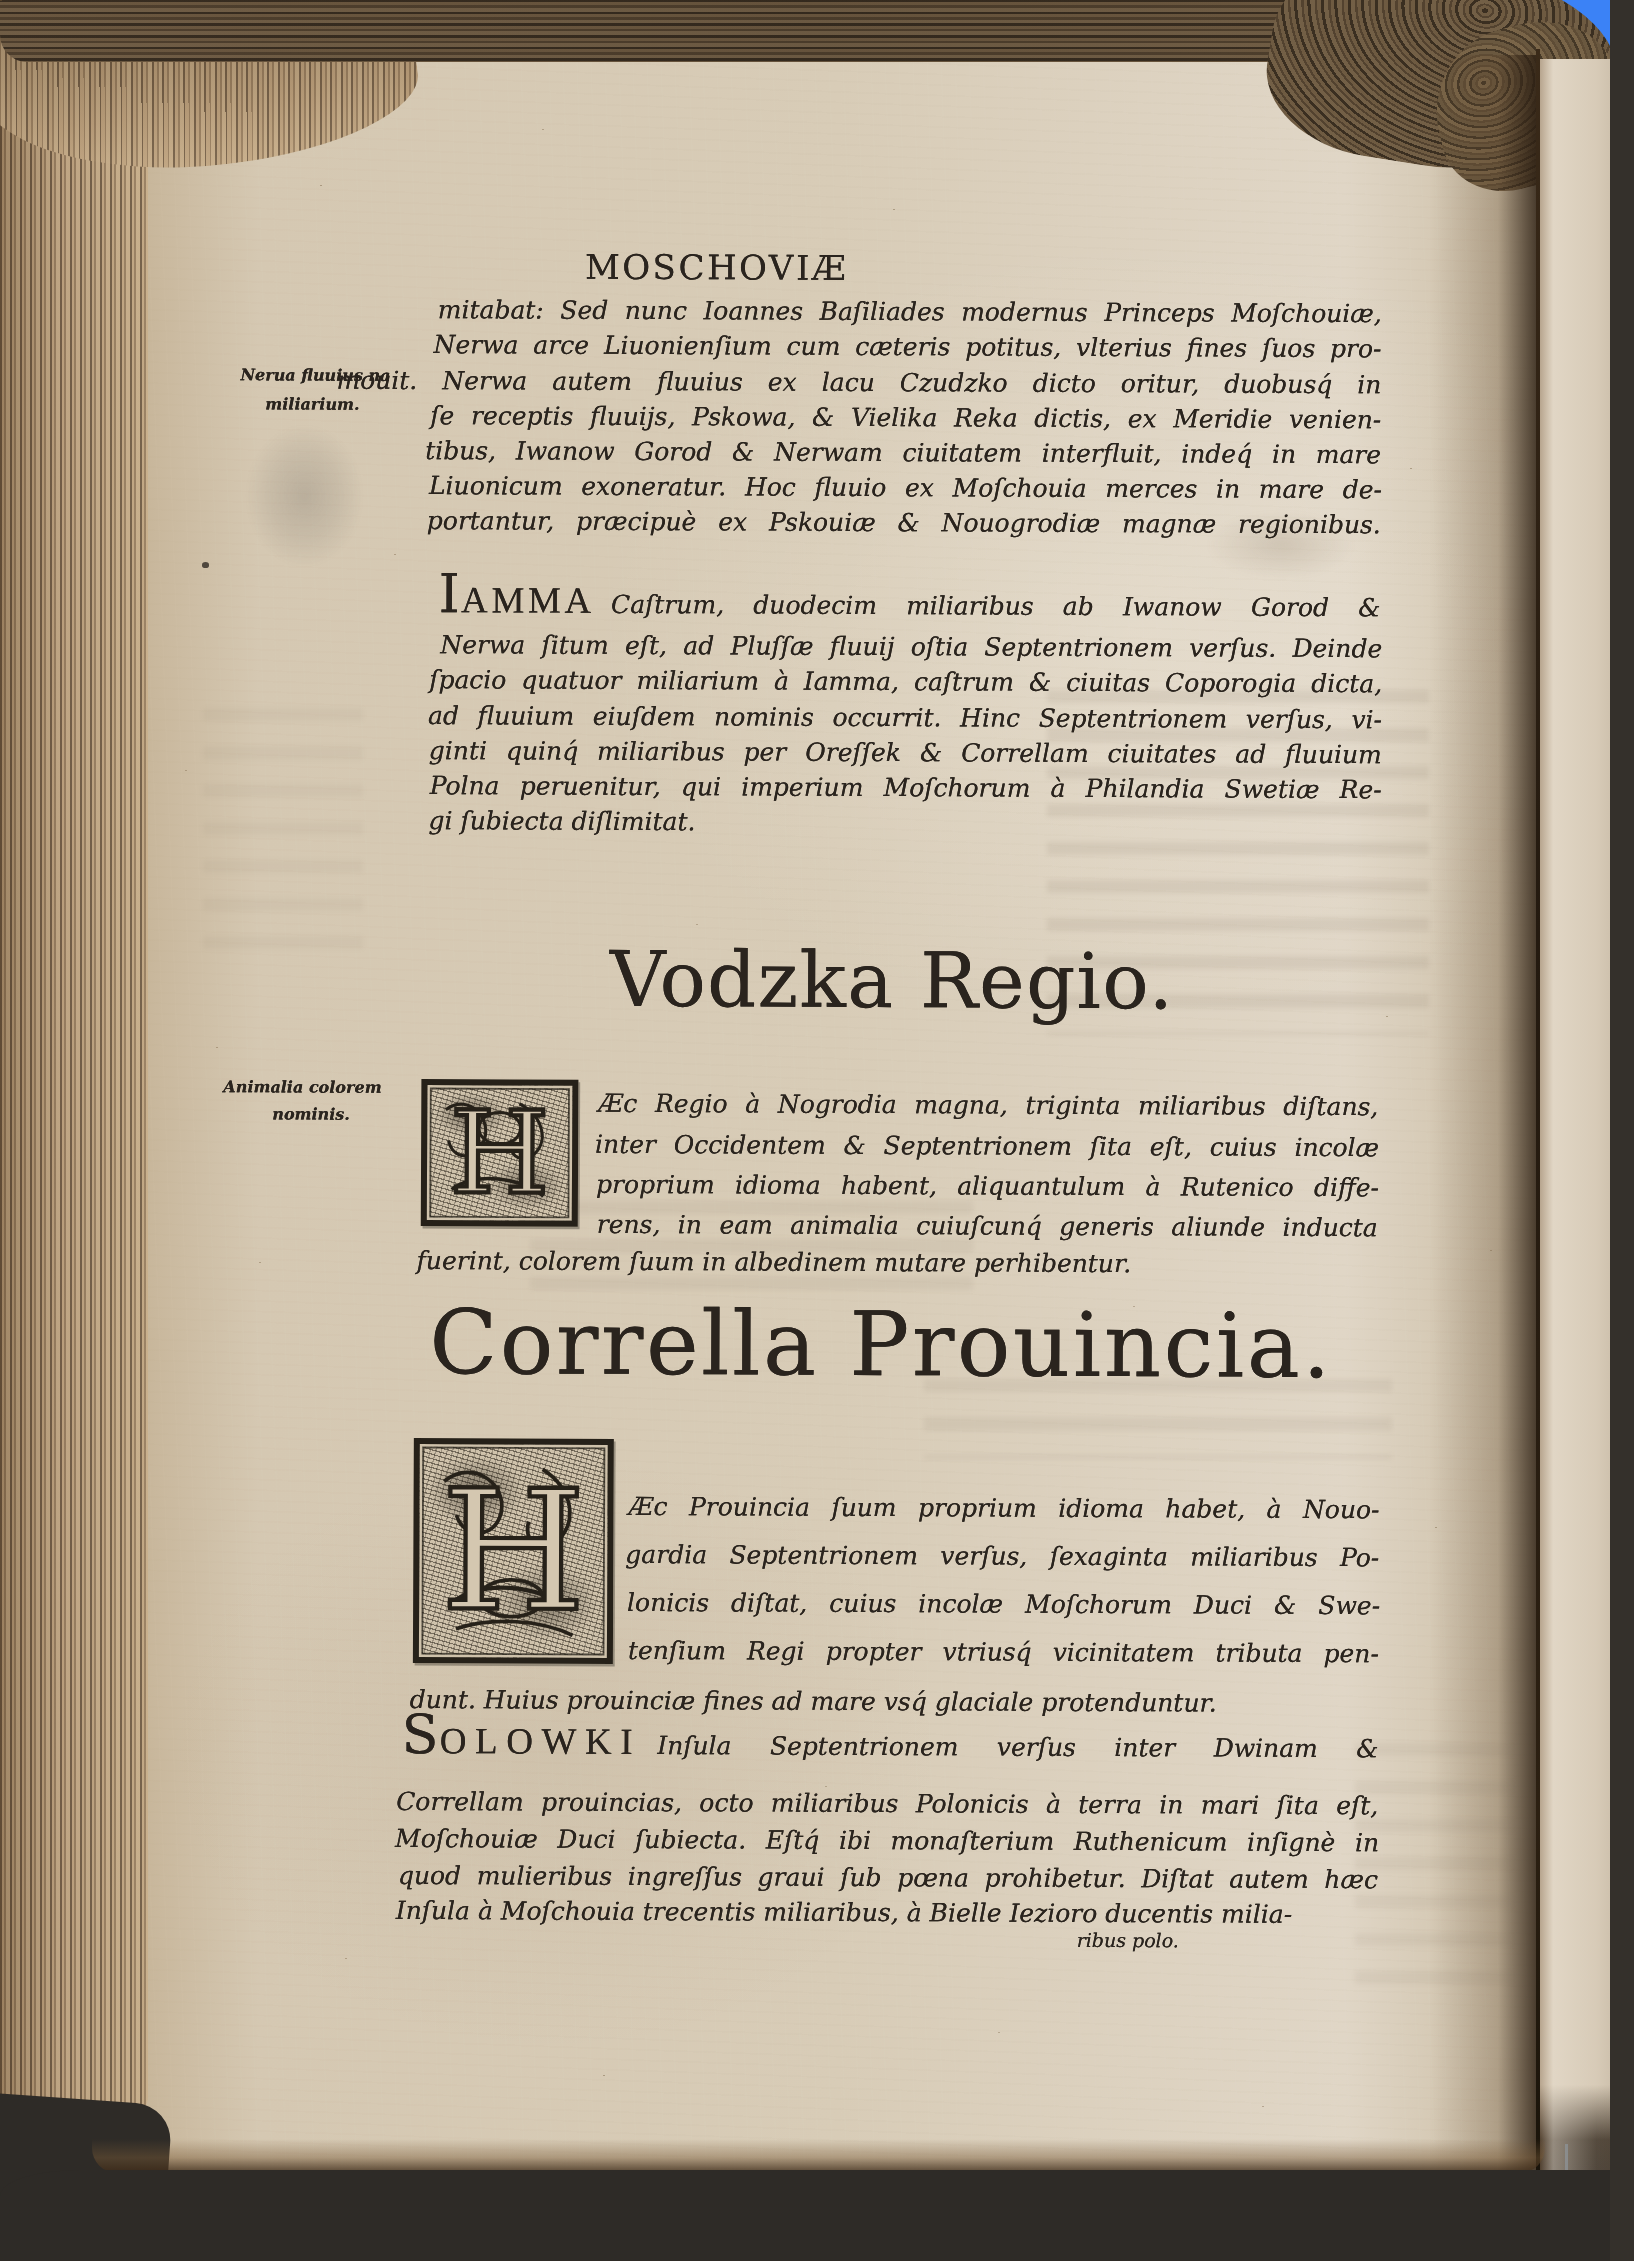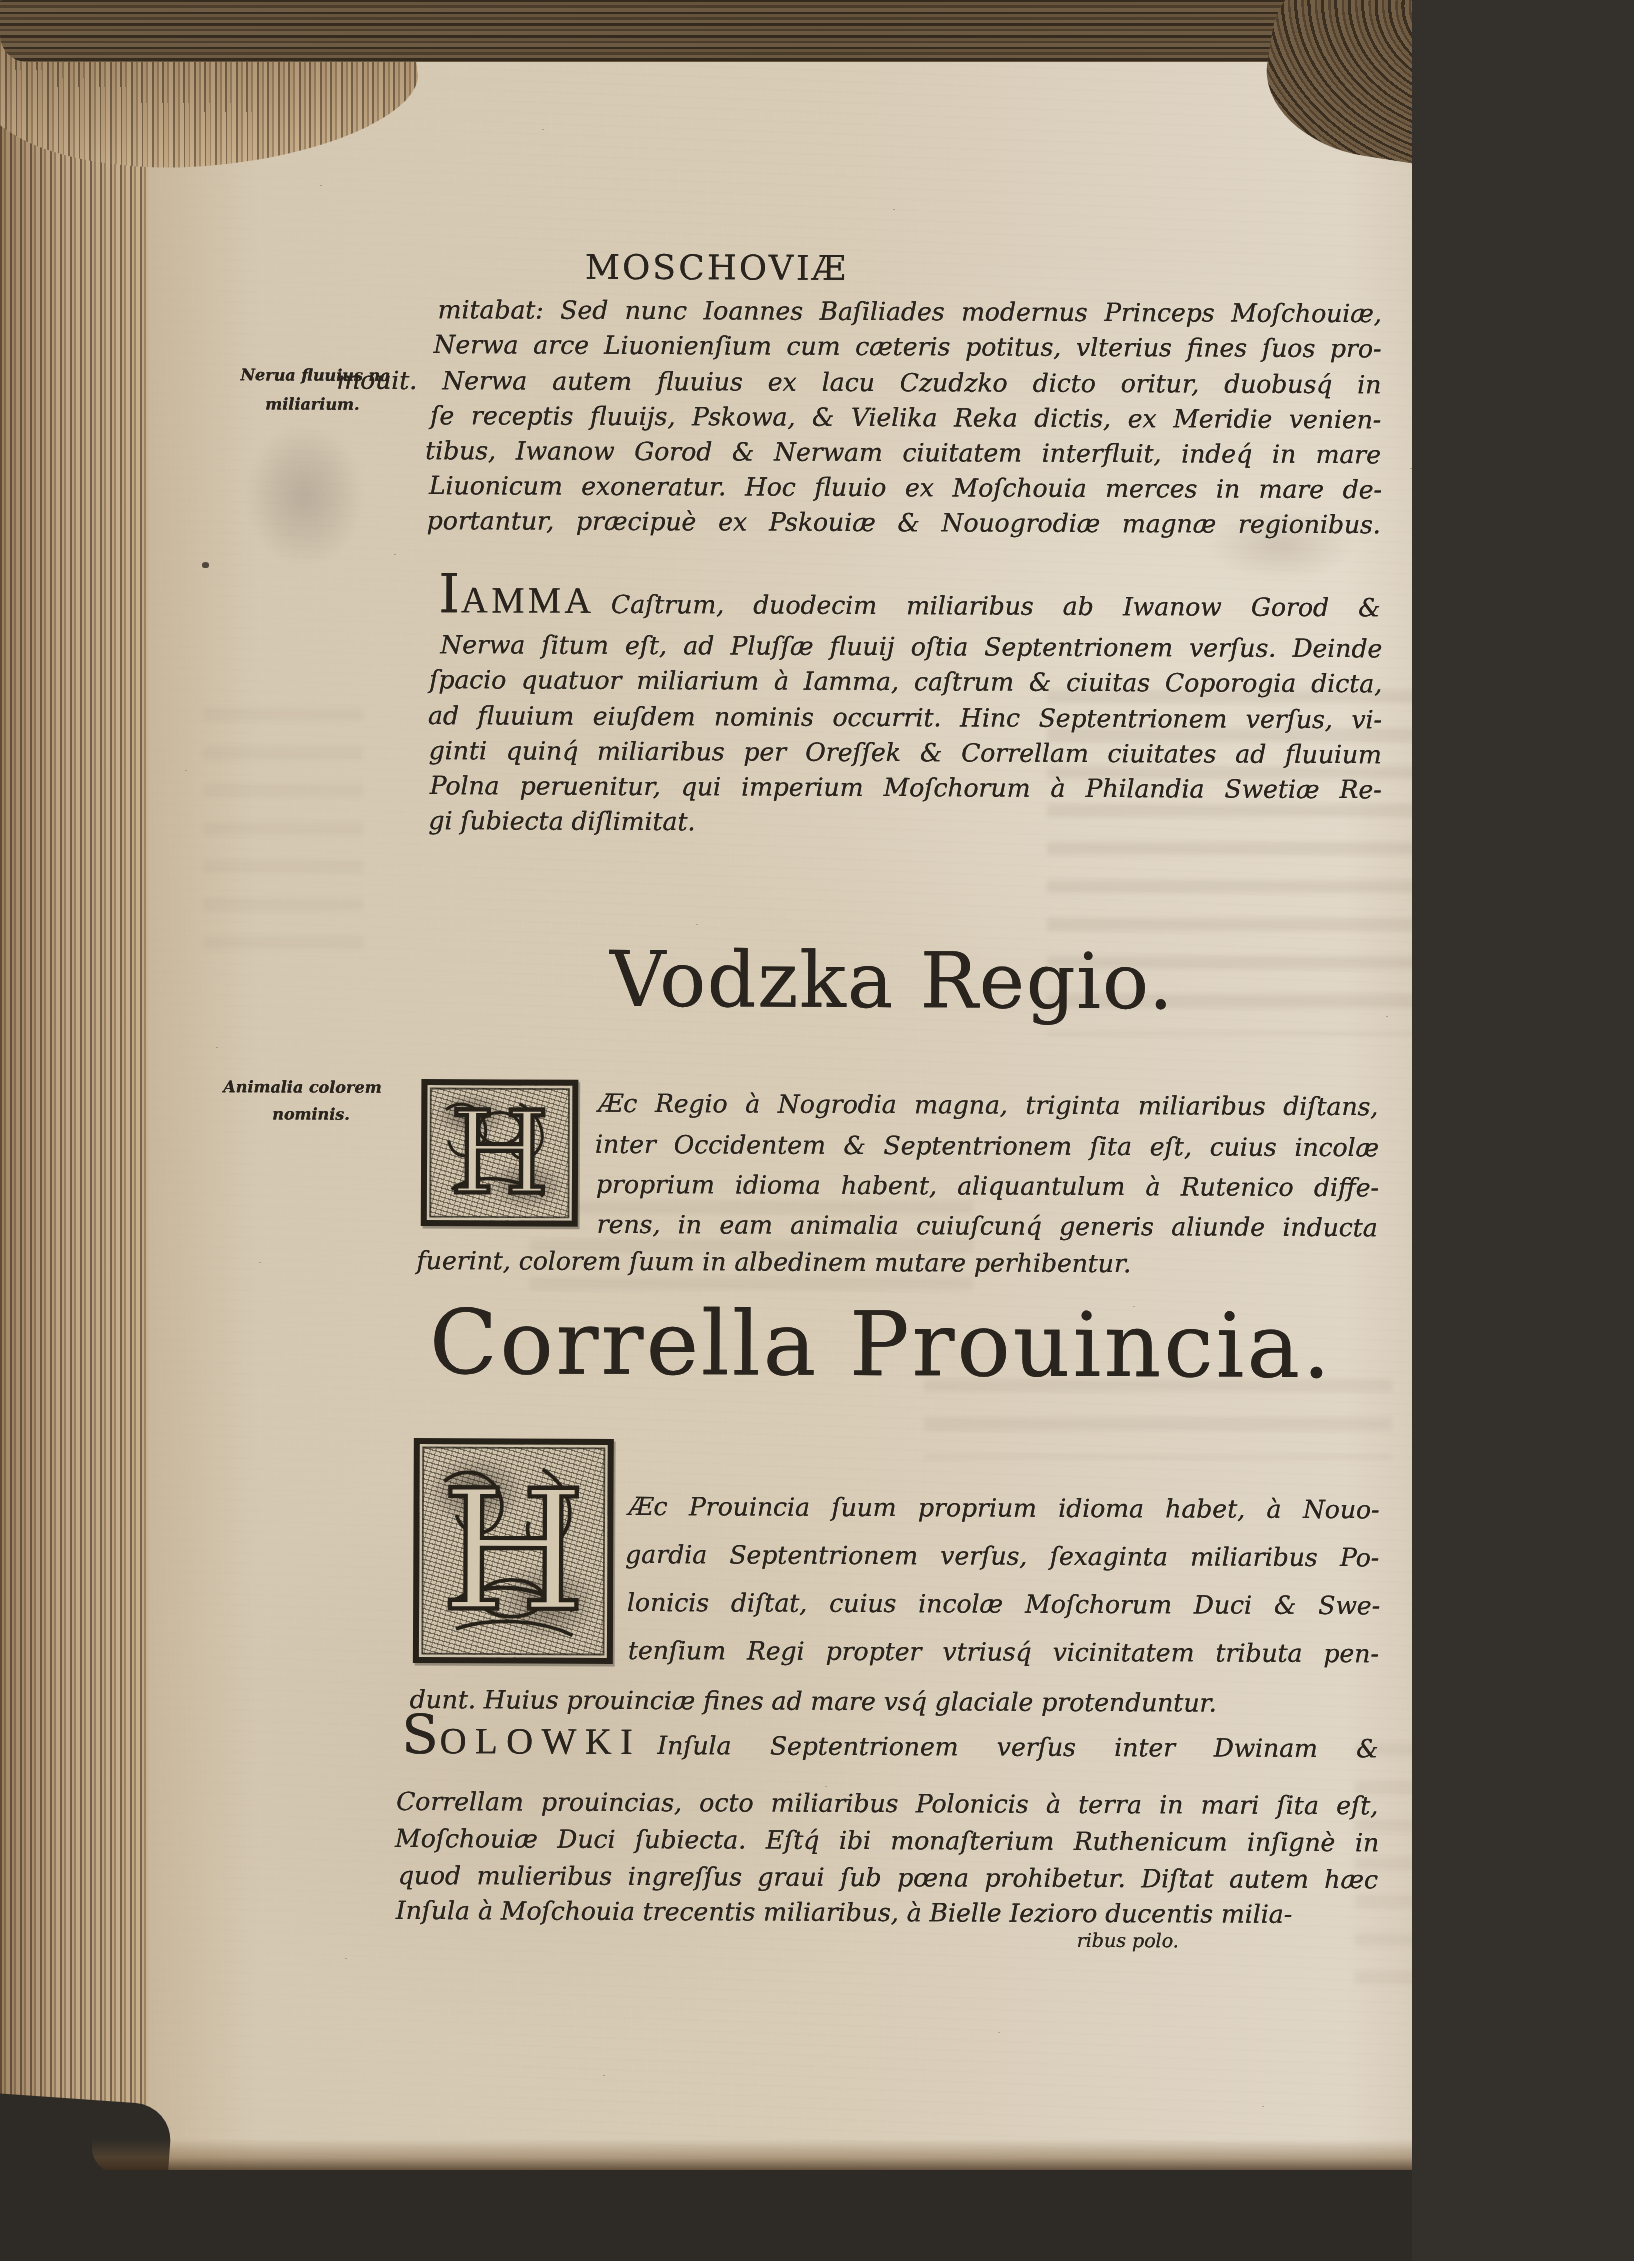--- a/index.html
+++ b/index.html
@@ -1,16 +1,16 @@
 <!DOCTYPE html>
 <html style="font-size:10px"><head>
 <meta charset="utf-8">
 <style>
   html,body{margin:0;padding:0;background:#34302b;}
-  .scan{position:relative;width:1412px;height:2261px;overflow:hidden;
+  .scan{position:relative;width:1610px;height:2261px;overflow:hidden;
         background:#3b82f6;font-family:"DejaVu Serif",serif;}
   
   .page-surface{position:absolute;left:132px;top:36px;width:1410px;height:2144px;
     background:
       radial-gradient(862px 616px at 72% 28%, rgba(255,252,244,.20), transparent 65%),
       radial-gradient(554px 431px at 30% 80%, rgba(120,95,65,.08), transparent 70%),
       linear-gradient(to right,#c6b498 0,#d5c8b2 9%,#d8ccb7 50%,#e0d6c6 86%,#cbbda4 99%),
       #d8ccb7;
     border-radius:16px 3.7px 6.2px 11px;}
   .paper-grain{position:absolute;left:132px;top:36px;width:1410px;height:2144px;opacity:.5;

